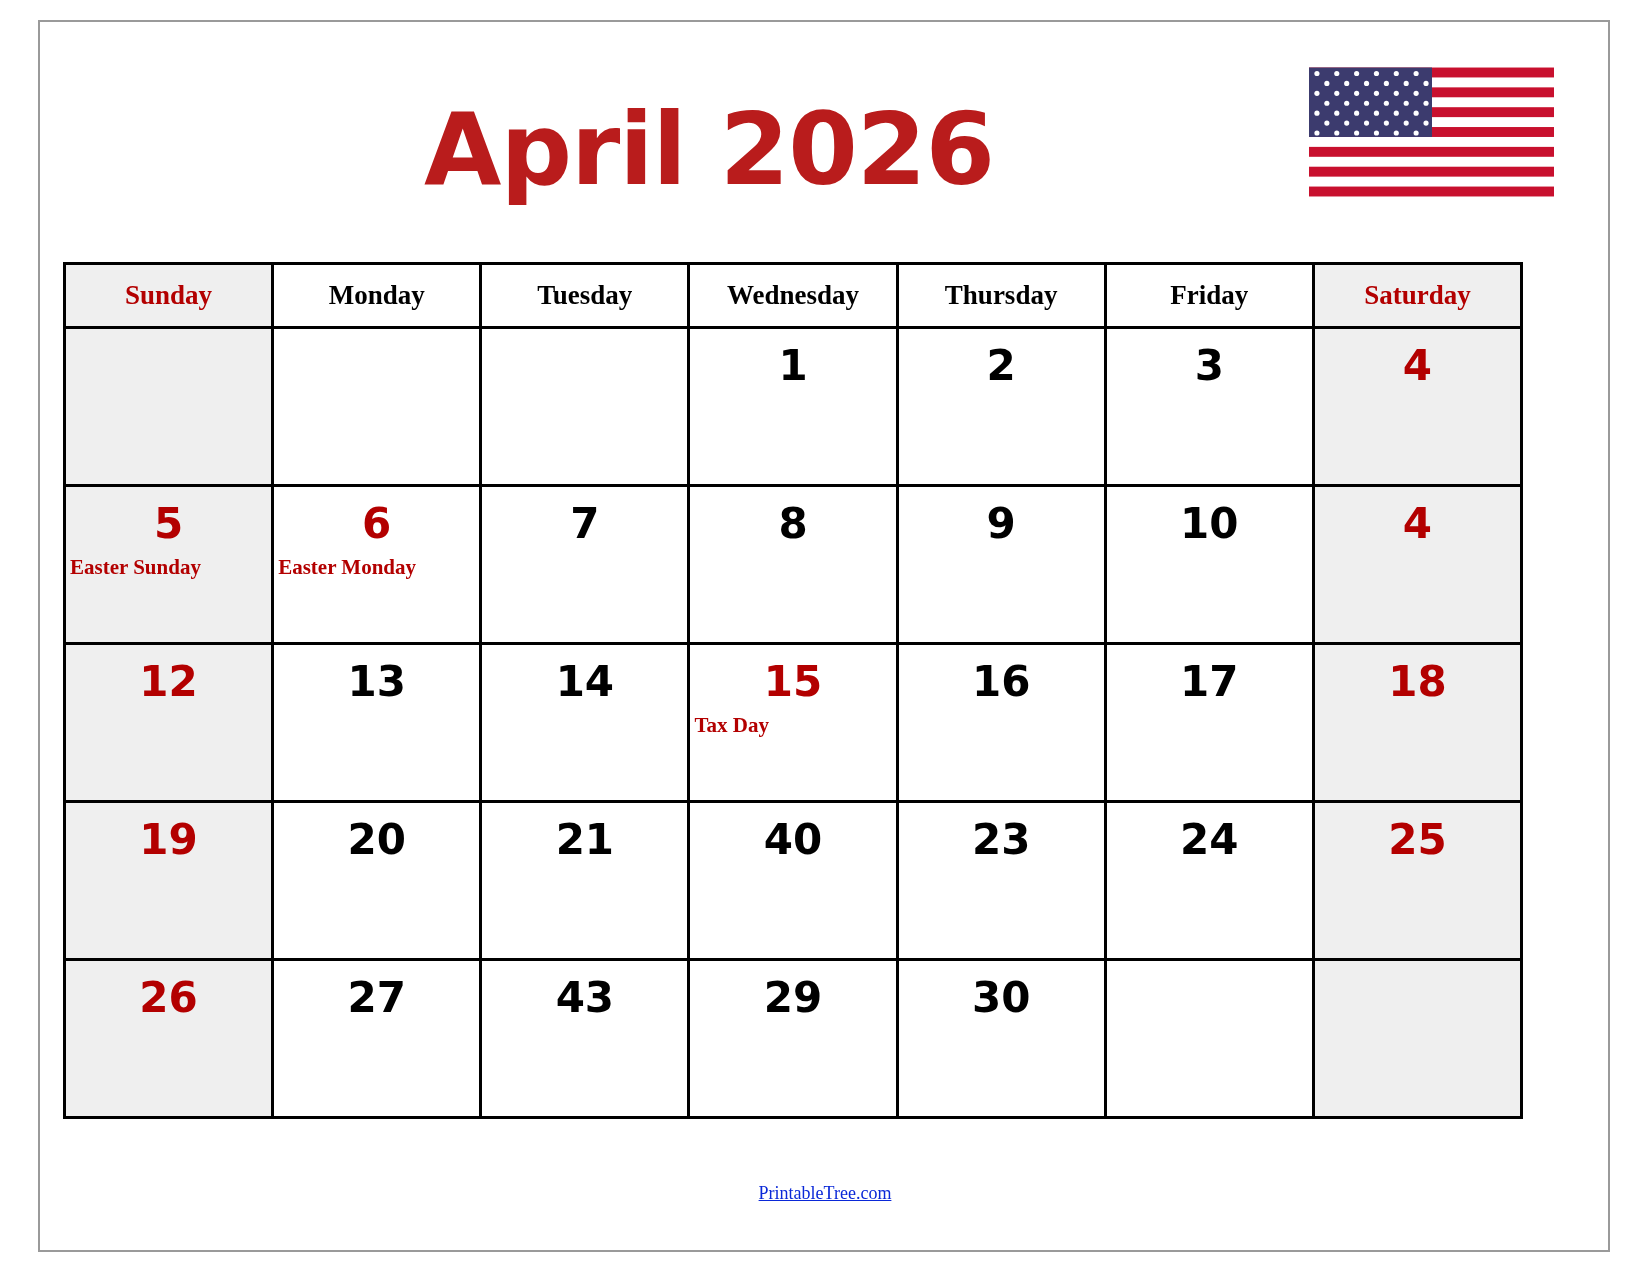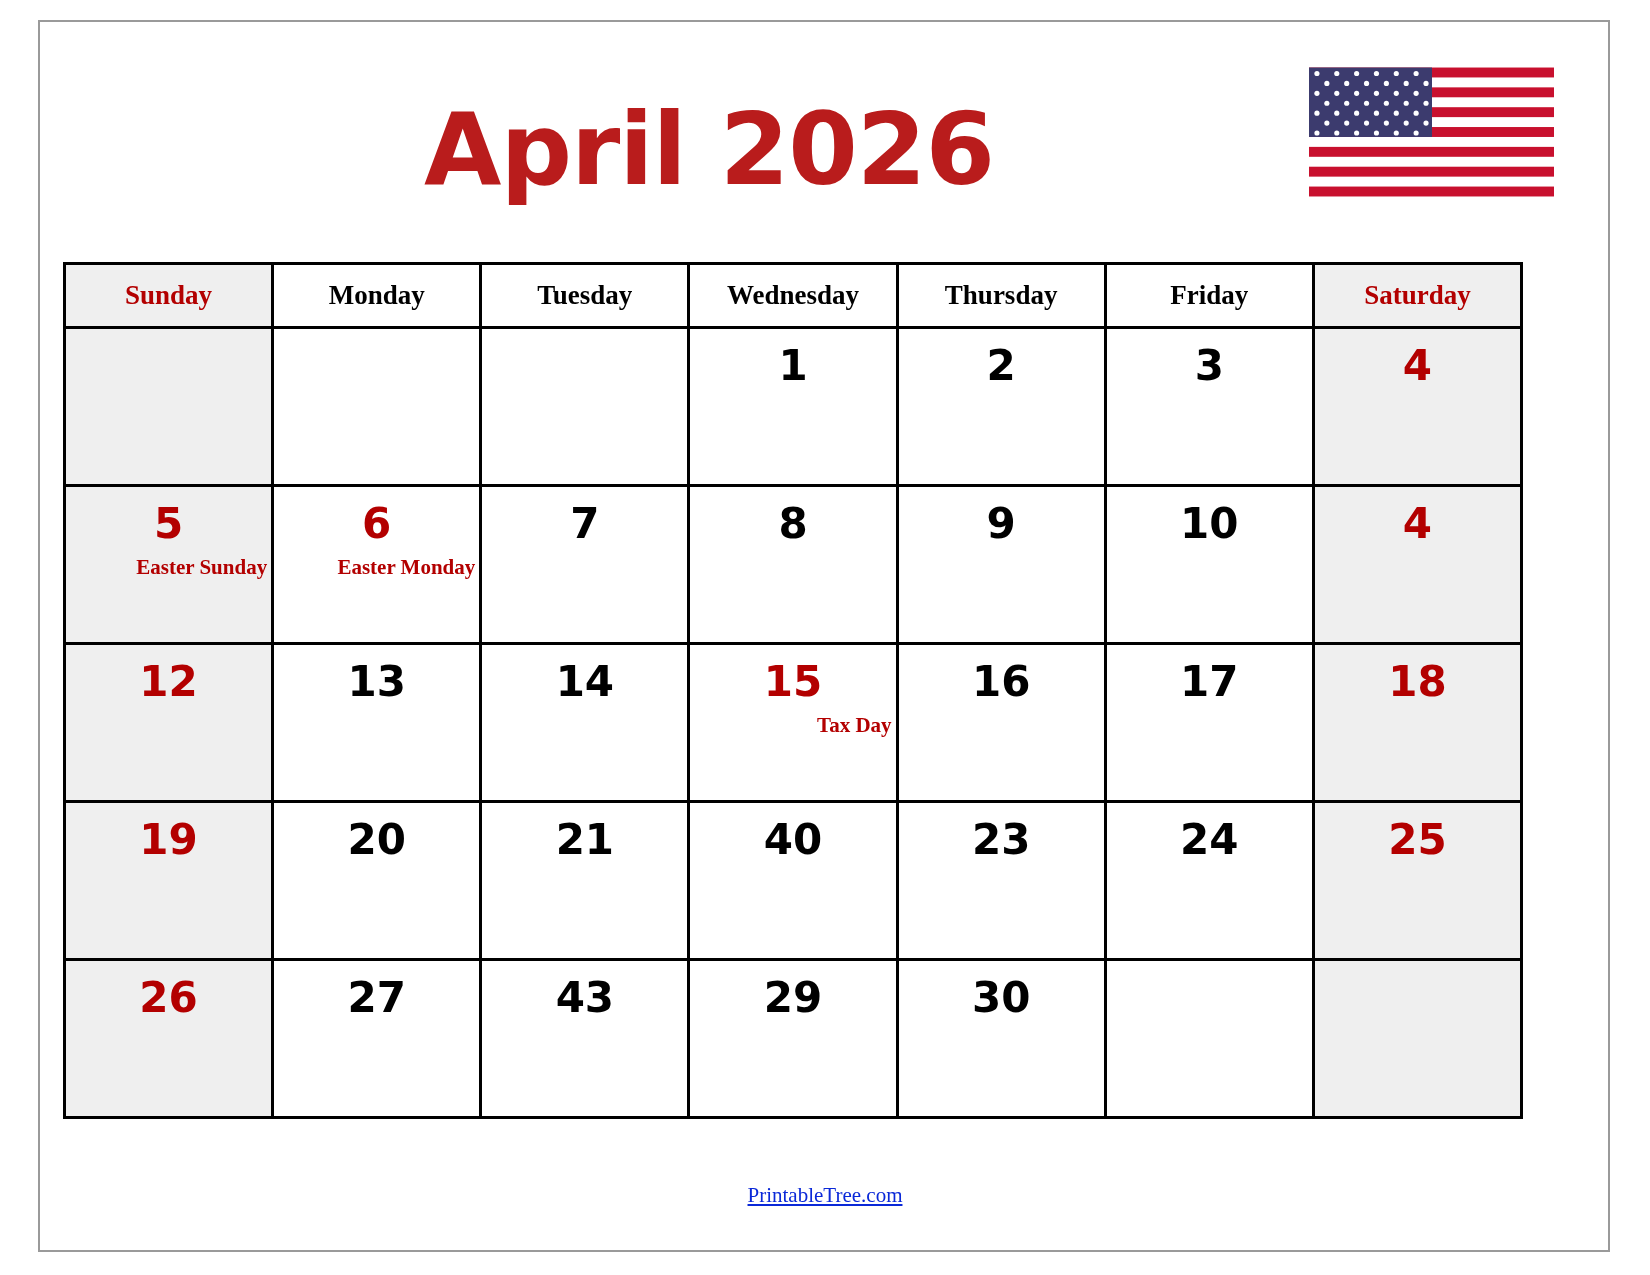--- a/index.html
+++ b/index.html
@@ -105,39 +105,39 @@
     line-height: 1.0;
     padding-top: 16px;
     color: #000000;
   }
   td.weekend .daynum,
   .daynum.holiday {
     color: #b30000;
   }
   .evt {
     display: block;
-    text-align: right;
+    text-align: left;
     font-family: "Liberation Serif", serif;
     font-weight: bold;
     font-size: 21px;
     line-height: 1.15;
     color: #b30000;
     margin-top: 10px;
     padding: 0 4px;
   }
   .footer {
     position: absolute;
     left: 0;
     top: 1183px;
     width: 1650px;
     text-align: center;
   }
   .footer a {
     font-family: "Liberation Serif", serif;
-    font-size: 21px;
+    font-size: 18px;
     color: #0a28d8;
     text-decoration: underline;
   }
 </style>
 </head>
 <body>
 
 <div class="page">
   <div class="page-frame"></div>
 

